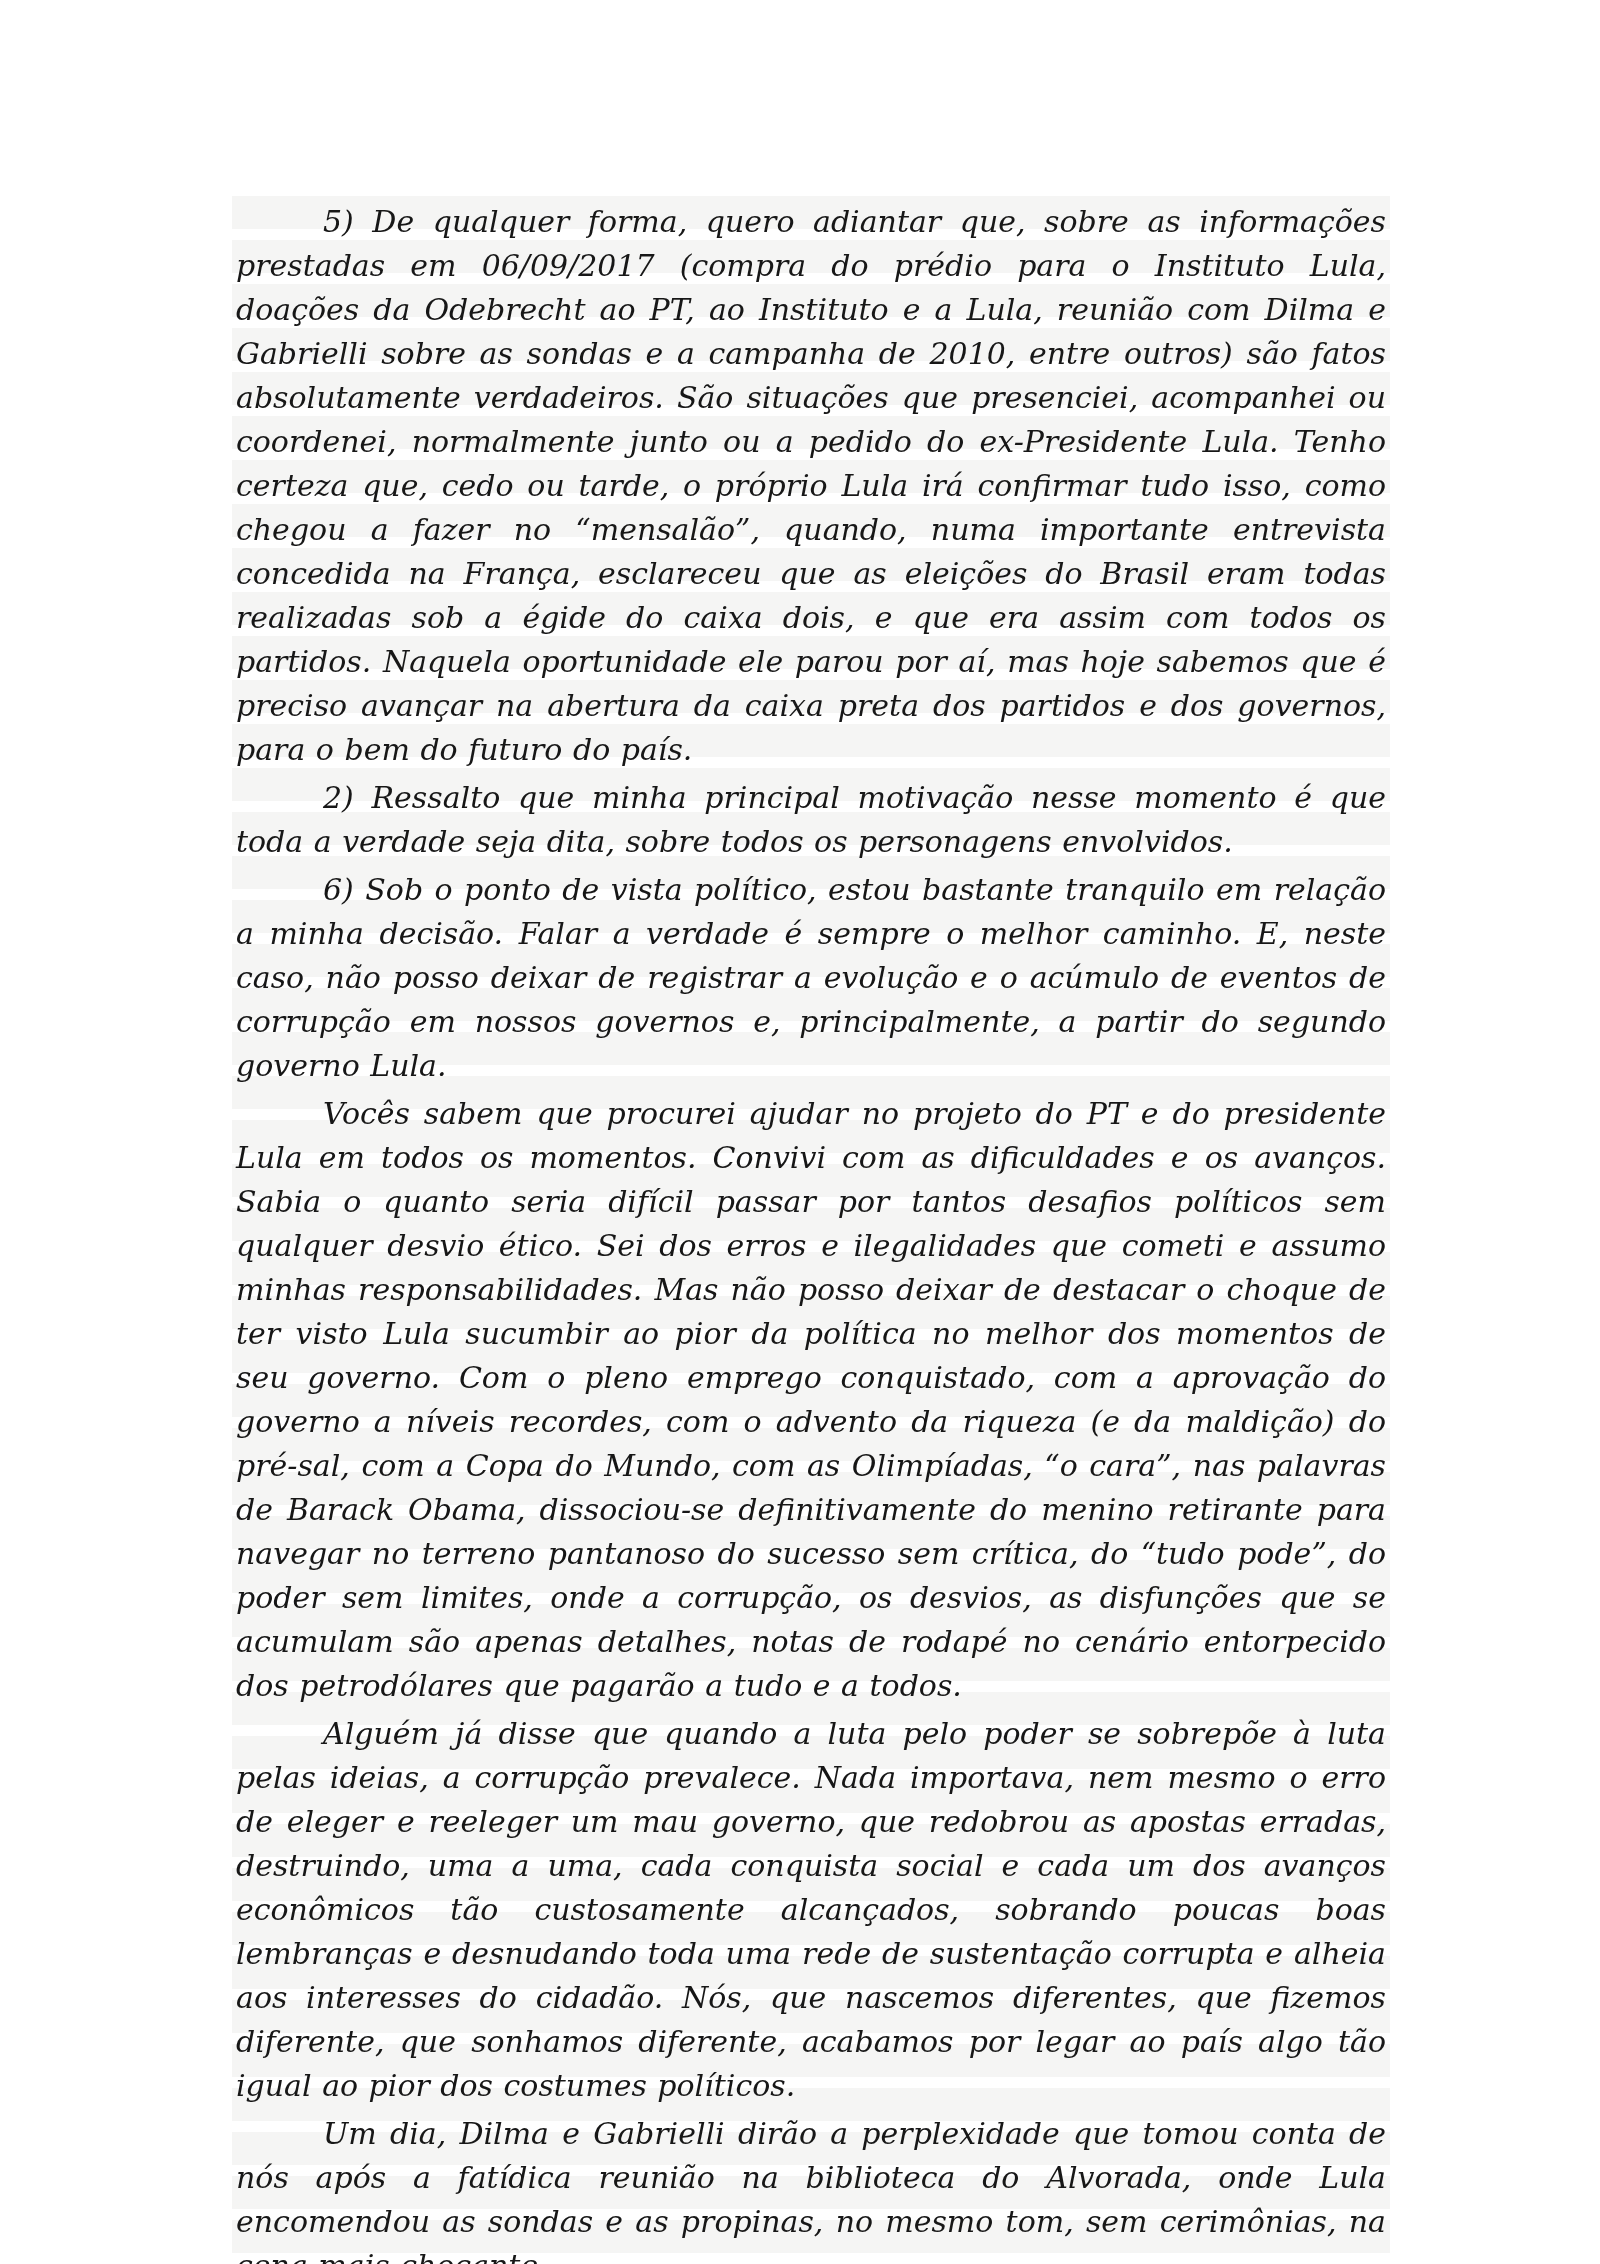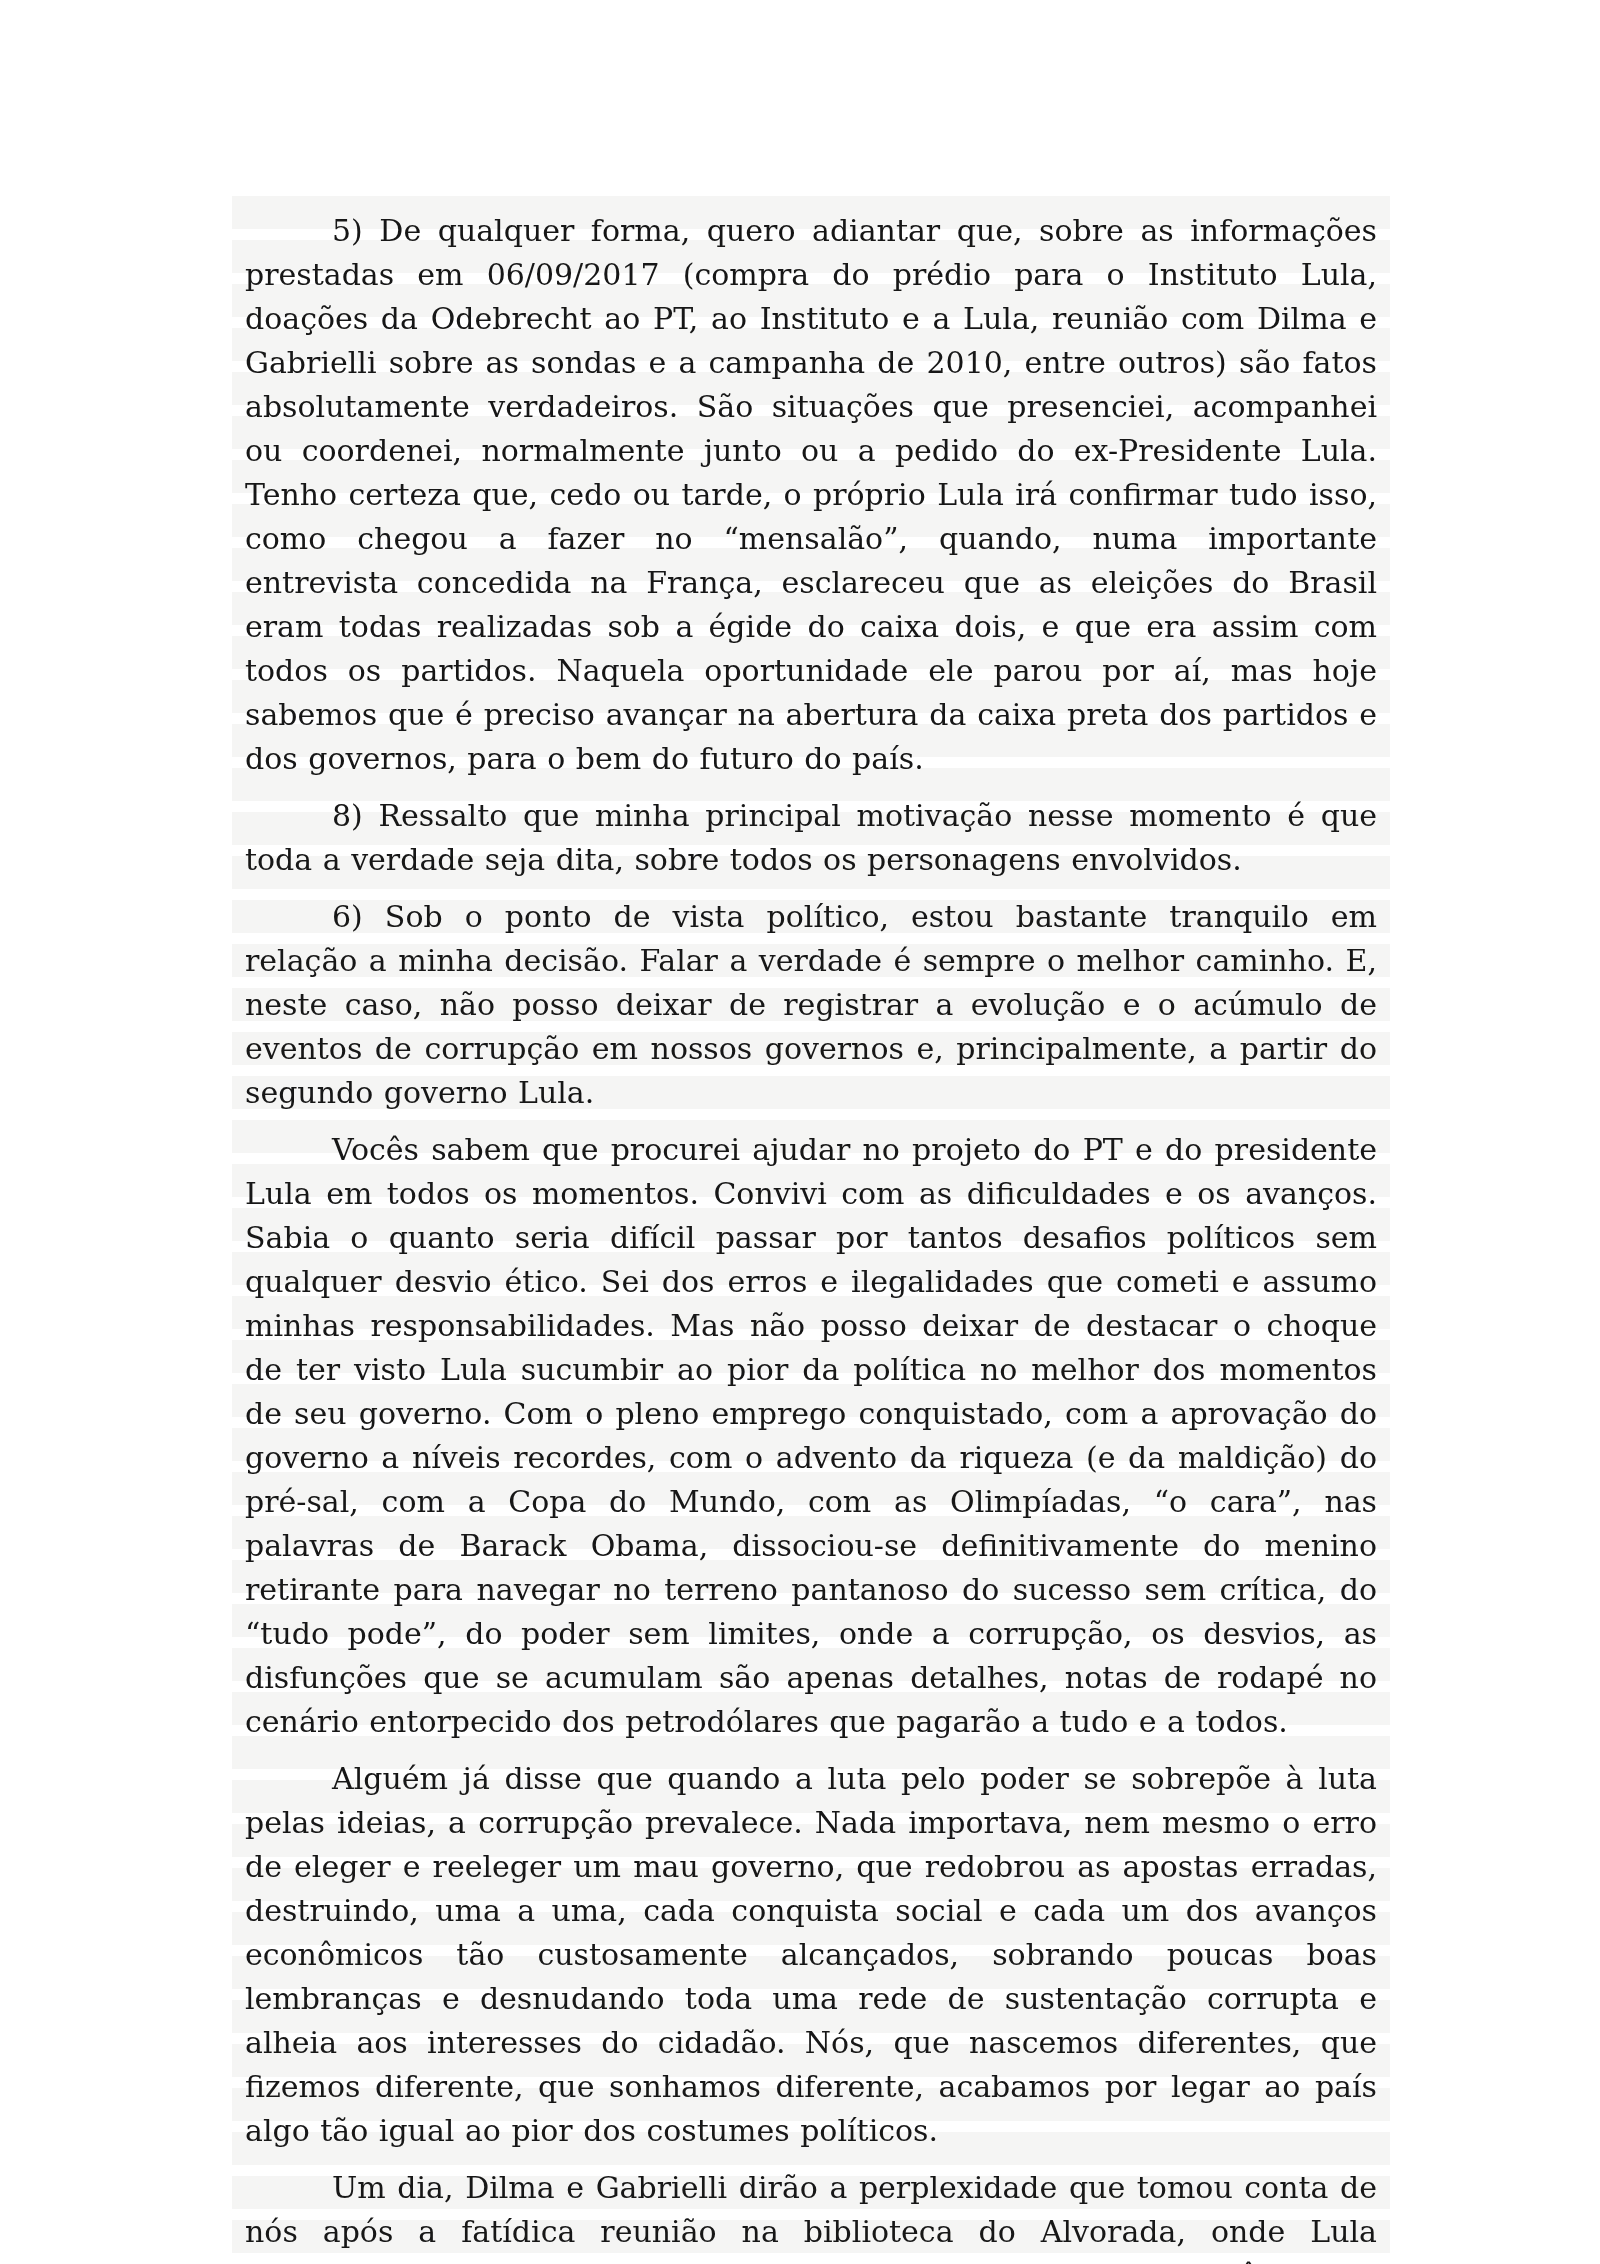--- a/index.html
+++ b/index.html
@@ -27,31 +27,32 @@
     
     background: repeating-linear-gradient(
       to bottom,
       #f5f5f4 0px,
       #f5f5f4 33px,
       #ffffff 33px,
       #ffffff 44px
     );
   }
   .text-block p {
-    margin: 13px;
+    margin: 4px;
     padding: 0;
     text-indent: 87px;
     word-spacing: 1px;
+    font-style: italic;
   }
 </style>
 </head>
 <body>
 
 <div class="sheet">
   <div class="text-block">
     <p>5) De qualquer forma, quero adiantar que, sobre as informações prestadas em 06/09/2017 (compra do prédio para o Instituto Lula, doações da Odebrecht ao PT, ao Instituto e a Lula, reunião com Dilma e Gabrielli sobre as sondas e a campanha de 2010, entre outros) são fatos absolutamente verdadeiros. São situações que presenciei, acompanhei ou coordenei, normalmente junto ou a pedido do ex-Presidente Lula. Tenho certeza que, cedo ou tarde, o próprio Lula irá confirmar tudo isso, como chegou a fazer no “mensalão”, quando, numa importante entrevista concedida na França, esclareceu que as eleições do Brasil eram todas realizadas sob a égide do caixa dois, e que era assim com todos os partidos. Naquela oportunidade ele parou por aí, mas hoje sabemos que é preciso avançar na abertura da caixa preta dos partidos e dos governos, para o bem do futuro do país.</p>
-    <p>8) Ressalto que minha principal motivação nesse momento é que toda a verdade seja dita, sobre todos os personagens envolvidos.</p>
+    <p>2) Ressalto que minha principal motivação nesse momento é que toda a verdade seja dita, sobre todos os personagens envolvidos.</p>
     <p>6) Sob o ponto de vista político, estou bastante tranquilo em relação a minha decisão. Falar a verdade é sempre o melhor caminho. E, neste caso, não posso deixar de registrar a evolução e o acúmulo de eventos de corrupção em nossos governos e, principalmente, a partir do segundo governo Lula.</p>
     <p>Vocês sabem que procurei ajudar no projeto do PT e do presidente Lula em todos os momentos. Convivi com as dificuldades e os avanços. Sabia o quanto seria difícil passar por tantos desafios políticos sem qualquer desvio ético. Sei dos erros e ilegalidades que cometi e assumo minhas responsabilidades. Mas não posso deixar de destacar o choque de ter visto Lula sucumbir ao pior da política no melhor dos momentos de seu governo. Com o pleno emprego conquistado, com a aprovação do governo a níveis recordes, com o advento da riqueza (e da maldição) do pré-sal, com a Copa do Mundo, com as Olimpíadas, “o cara”, nas palavras de Barack Obama, dissociou-se definitivamente do menino retirante para navegar no terreno pantanoso do sucesso sem crítica, do “tudo pode”, do poder sem limites, onde a corrupção, os desvios, as disfunções que se acumulam são apenas detalhes, notas de rodapé no cenário entorpecido dos petrodólares que pagarão a tudo e a todos.</p>
     <p>Alguém já disse que quando a luta pelo poder se sobrepõe à luta pelas ideias, a corrupção prevalece. Nada importava, nem mesmo o erro de eleger e reeleger um mau governo, que redobrou as apostas erradas, destruindo, uma a uma, cada conquista social e cada um dos avanços econômicos tão custosamente alcançados, sobrando poucas boas lembranças e desnudando toda uma rede de sustentação corrupta e alheia aos interesses do cidadão. Nós, que nascemos diferentes, que fizemos diferente, que sonhamos diferente, acabamos por legar ao país algo tão igual ao pior dos costumes políticos.</p>
     <p>Um dia, Dilma e Gabrielli dirão a perplexidade que tomou conta de nós após a fatídica reunião na biblioteca do Alvorada, onde Lula encomendou as sondas e as propinas, no mesmo tom, sem cerimônias, na cena mais chocante</p>
   </div>
 </div>
 
 </body></html>

